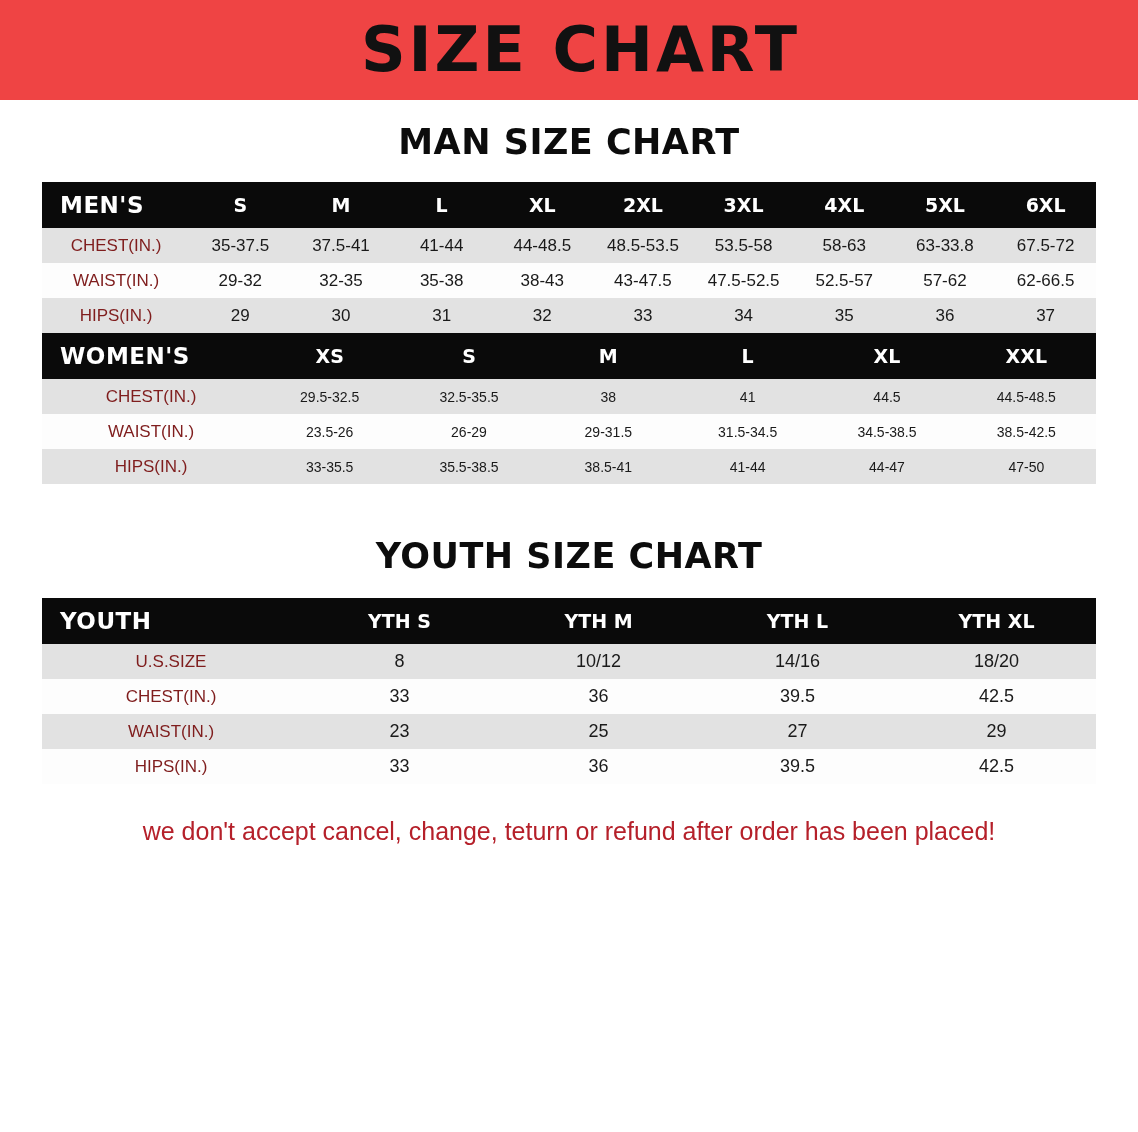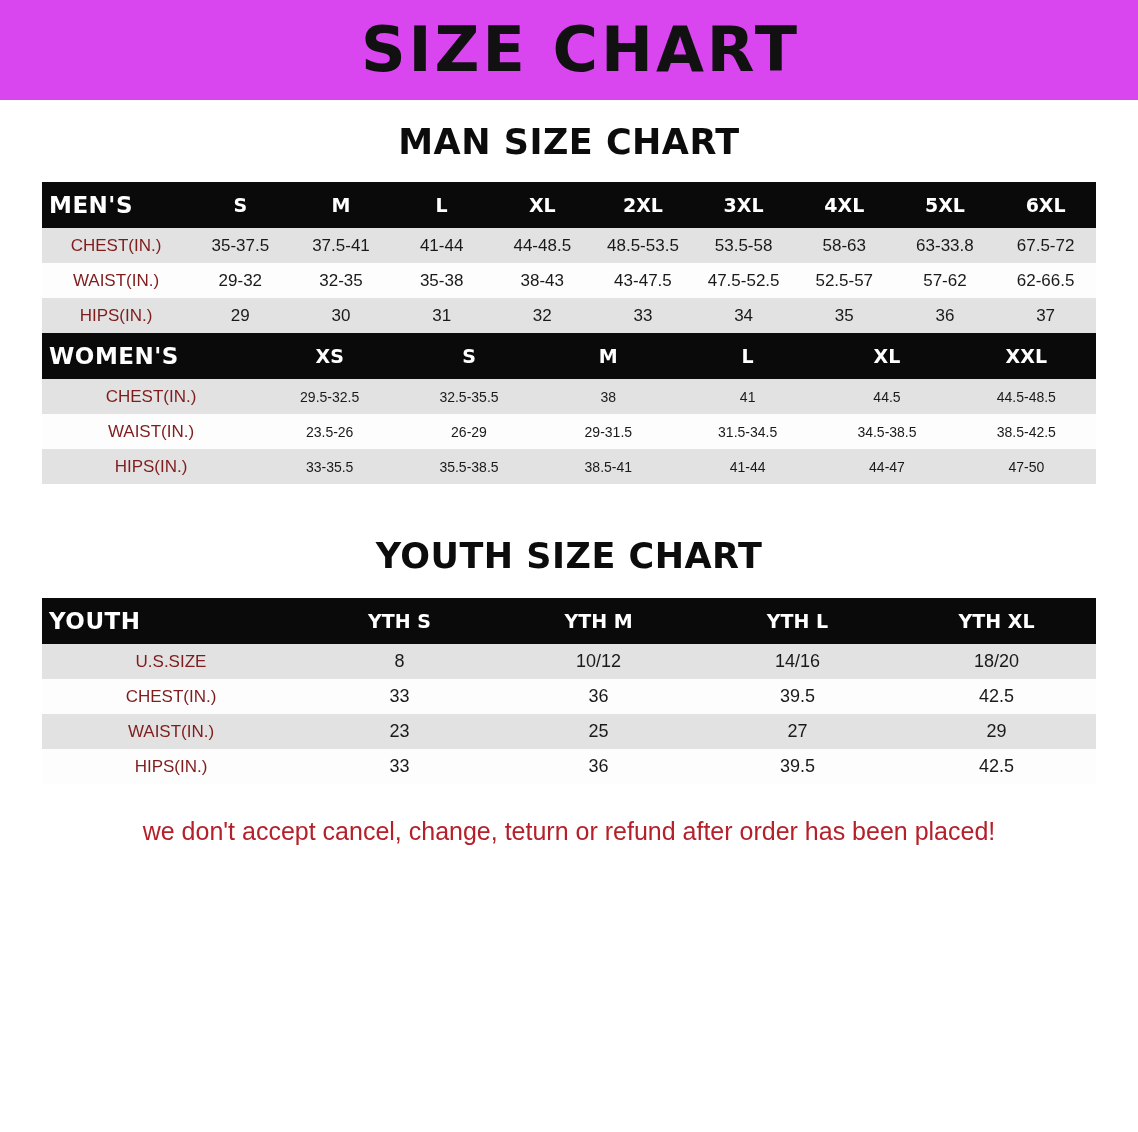--- a/index.html
+++ b/index.html
@@ -18,21 +18,21 @@
     width: 1138px;
     height: 1132px;
     position: relative;
     background: #ffffff;
   }
 
   
   .banner {
     width: 100%;
     height: 100px;
-    background: #d946ef;
+    background: #ef4444;
     display: flex;
     align-items: center;
     justify-content: center;
     box-sizing: border-box;
     padding-left: 23px;
   }
   .banner-title {
     font-family: "DejaVu Sans", sans-serif;
     font-weight: bold;
     font-size: 62px;
@@ -83,21 +83,21 @@
   table.size-table thead th {
     color: #ffffff;
     font-weight: bold;
     font-family: "DejaVu Sans", sans-serif;
     font-size: 19px;
     height: 46px;
     vertical-align: middle;
   }
   table.size-table thead th.label-col {
     text-align: left;
-    padding-left: 7px;
+    padding-left: 18px;
     font-size: 23px;
     letter-spacing: 0.5px;
   }
 
   
   table.size-table tbody tr.odd  { background: #e2e2e2; }
   table.size-table tbody tr.even { background: #fdfdfd; }
   table.size-table tbody td {
     height: 35px;
     vertical-align: middle;

